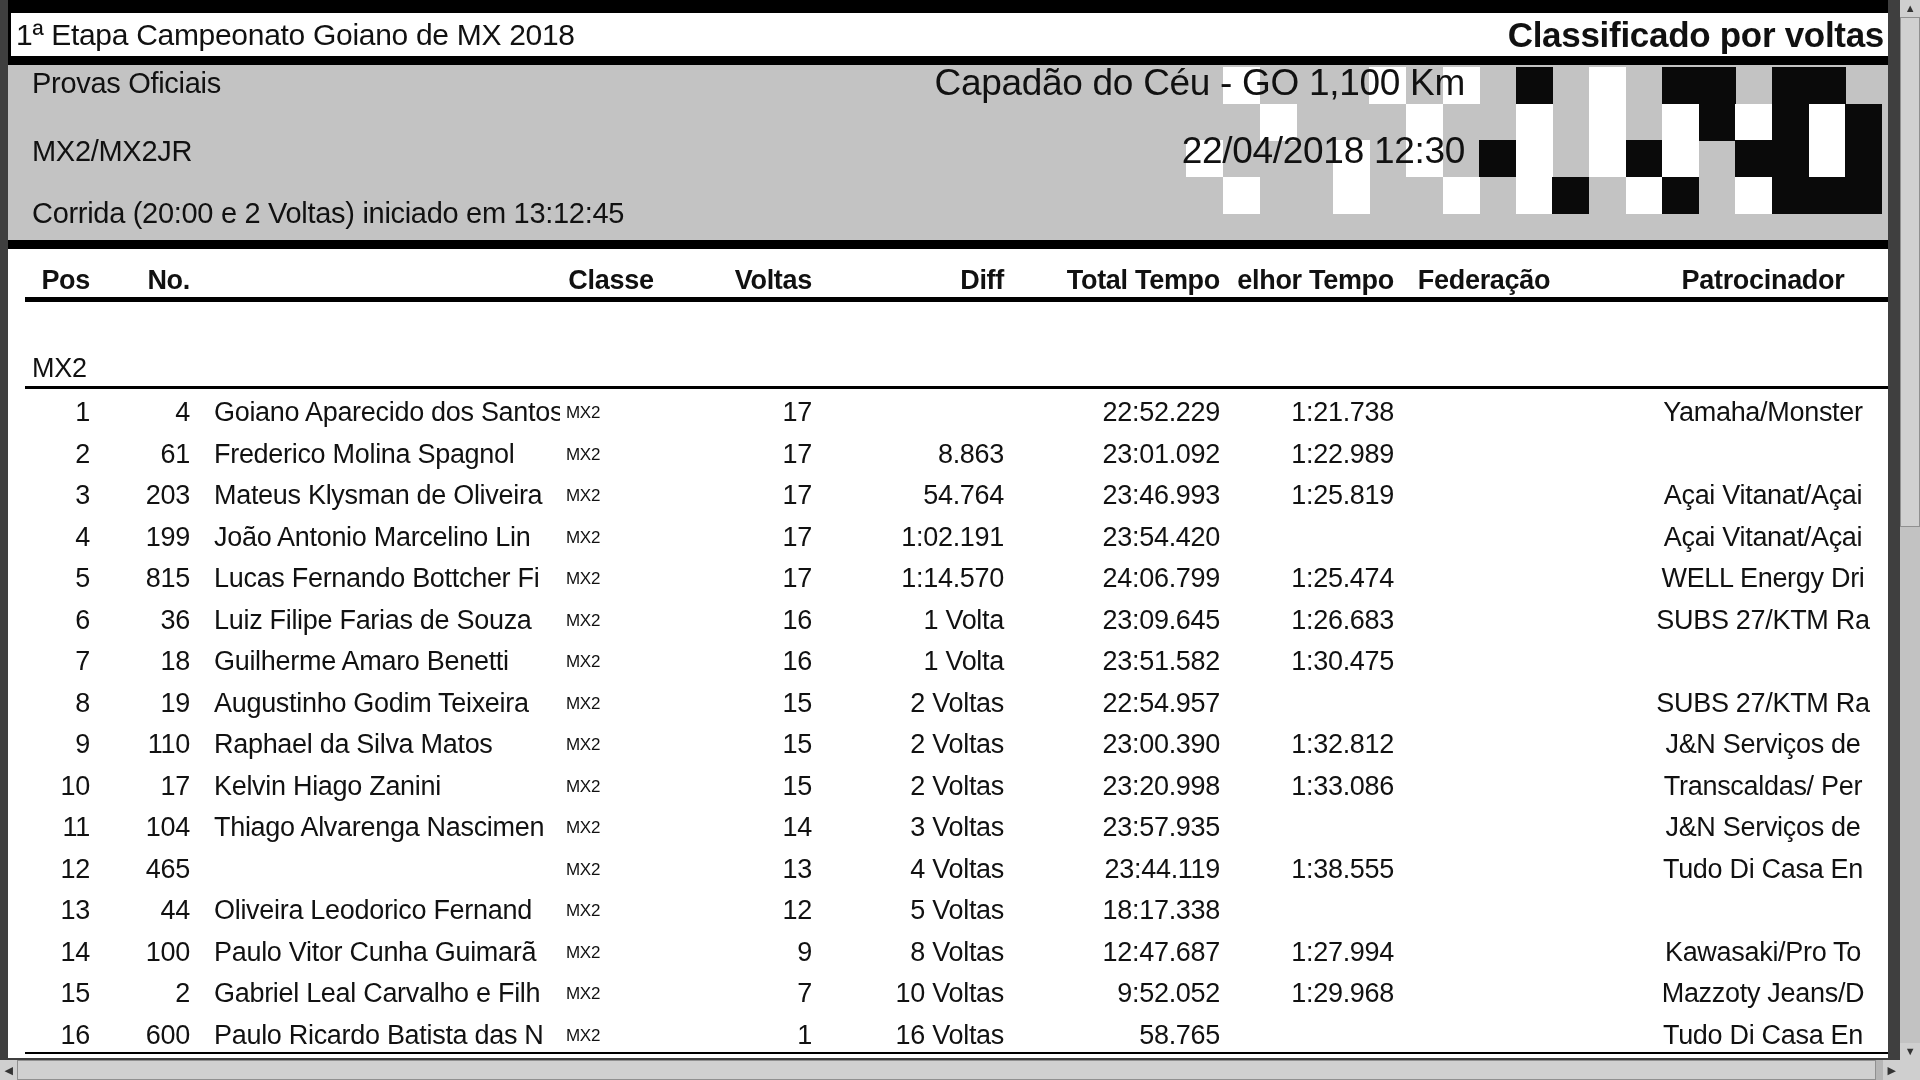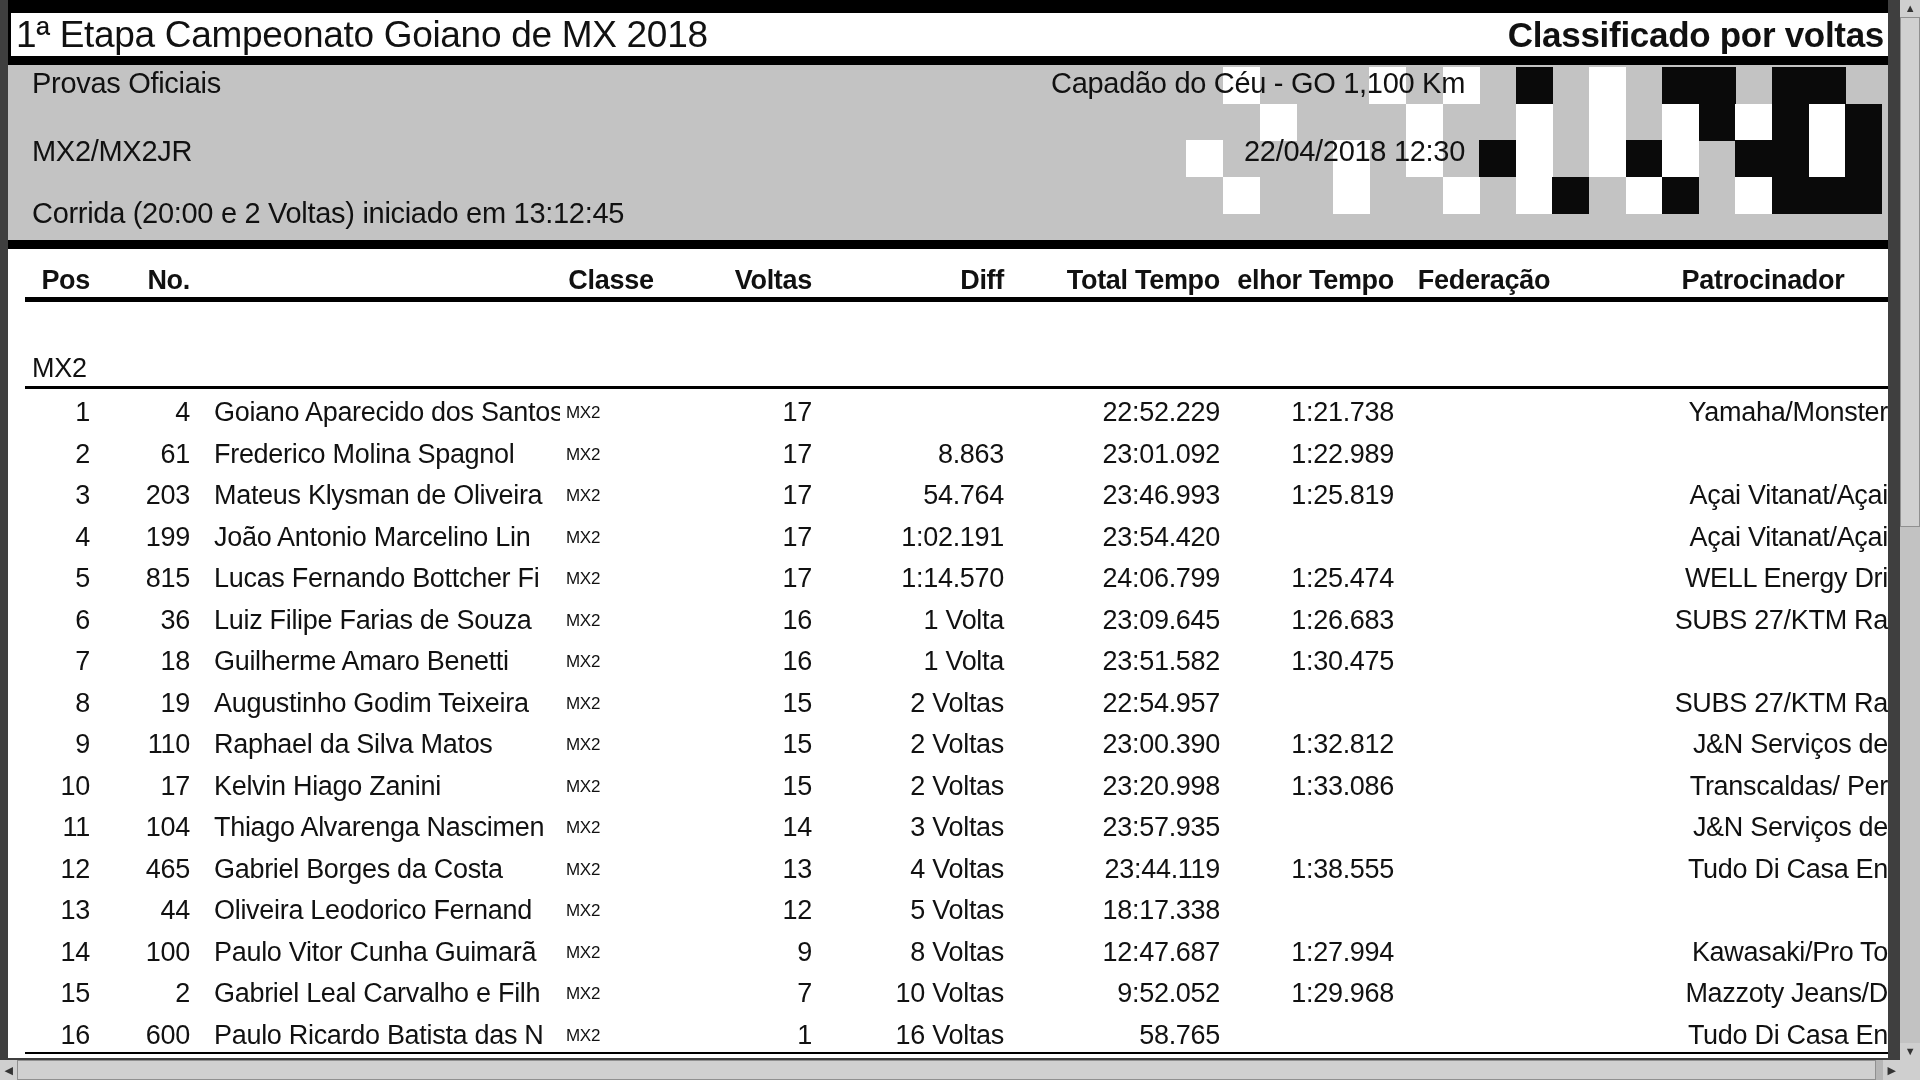--- a/index.html
+++ b/index.html
@@ -5,28 +5,28 @@
   html,body{margin:0;padding:0;background:#3f3f3f;}
   *{box-sizing:border-box;}
   .screen{position:relative;width:1920px;height:1080px;background:#3f3f3f;overflow:hidden;
           font-family:"Liberation Sans",sans-serif;color:#111;letter-spacing:-0.3px;}
   .page{position:absolute;left:8px;top:0;width:1880px;height:1058px;background:#ffffff;overflow:hidden;}
 
   
   .bar-top{position:absolute;left:0;top:0;width:100%;height:13px;background:#000;}
   .bar-mid{position:absolute;left:0;top:56px;width:100%;height:9px;background:#000;}
   .title-left-border{position:absolute;left:0;top:13px;width:3px;height:43px;background:#000;}
-  .title-left{position:absolute;left:8px;top:13px;height:34px;line-height:43px;font-size:37px;white-space:nowrap;}
+  .title-left{position:absolute;left:8px;top:13px;height:34px;line-height:43px;font-size:30px;white-space:nowrap;}
   .title-right{position:absolute;right:4px;top:13px;height:43px;line-height:43px;font-size:35px;font-weight:bold;white-space:nowrap;}
 
   
   .infoband{position:absolute;left:0;top:65px;width:100%;height:175px;background:#c3c3c3;}
   .band-bottom{position:absolute;left:0;top:240px;width:100%;height:9px;background:#000;}
   .info-row{position:absolute;left:24px;height:30px;line-height:30px;font-size:29px;white-space:nowrap;}
-  .info-right{position:absolute;right:423px;height:30px;line-height:30px;font-size:29px;white-space:nowrap;text-align:right;z-index:3;}
+  .info-right{position:absolute;right:423px;height:30px;line-height:30px;font-size:37px;white-space:nowrap;text-align:right;z-index:3;}
   .ir1{top:3px}.ir2{top:71px}.ir3{top:133px}
 
   
   .flag-cell{position:absolute;width:37px;height:37px;z-index:2;}
 
   
   .thead{position:absolute;left:0;top:264px;width:100%;height:33px;z-index:4;}
   .thead span{position:absolute;top:0;height:33px;line-height:33px;font-size:27px;font-weight:bold;white-space:nowrap;}
   .rule{position:absolute;background:#000;z-index:4;}
   .rule-head{left:17px;width:1863px;top:297px;height:5px;}
@@ -42,21 +42,21 @@
   .c-pos{left:10px;width:72px;text-align:right;}
   .c-no{left:92px;width:90px;text-align:right;}
   .c-nome{left:206px;width:346px;text-align:left;overflow:hidden;}
   .c-classe{left:558px;width:90px;text-align:left;}
   .thead .c-classe{text-align:center;}
   .c-voltas{left:652px;width:152px;text-align:right;}
   .c-diff{left:824px;width:172px;text-align:right;}
   .c-total{left:1016px;width:196px;text-align:right;}
   .c-melhor{left:1228px;width:158px;text-align:right;}
   .c-fed{left:1400px;width:152px;text-align:center;}
-  .c-pat{left:1630px;width:250px;text-align:right;overflow:hidden;}
+  .c-pat{left:1630px;width:250px;text-align:center;overflow:hidden;}
   .thead .c-pat{text-align:center;}
 
   
   .vsb{position:absolute;left:1900px;top:0;width:20px;height:1060px;background:#c2c2c2;}
   .vsb-btn{position:absolute;left:0;width:20px;height:17px;background:#cfcfcf;color:#333;
            font-size:11px;text-align:center;line-height:17px;}
   .vsb-up{top:0;}
   .vsb-down{bottom:0;}
   .vsb-thumb{position:absolute;left:0;top:17px;width:20px;height:510px;background:#d0d0d0;
              border:1px solid #909090;}
@@ -280,21 +280,20 @@
           <span class="c-voltas">14</span>
           <span class="c-diff">3 Voltas</span>
           <span class="c-total">23:57.935</span>
           <span class="c-melhor"></span>
           <span class="c-fed"></span>
           <span class="c-pat">J&amp;N Serviços de</span>
         </div>
         <div class="trow">
           <span class="c-pos">12</span>
           <span class="c-no">465</span>
-          <span class="c-nome">Gabriel Borges da Costa</span>
           <span class="c-classe">MX2</span>
           <span class="c-voltas">13</span>
           <span class="c-diff">4 Voltas</span>
           <span class="c-total">23:44.119</span>
           <span class="c-melhor">1:38.555</span>
           <span class="c-fed"></span>
           <span class="c-pat">Tudo Di Casa En</span>
         </div>
         <div class="trow">
           <span class="c-pos">13</span>

